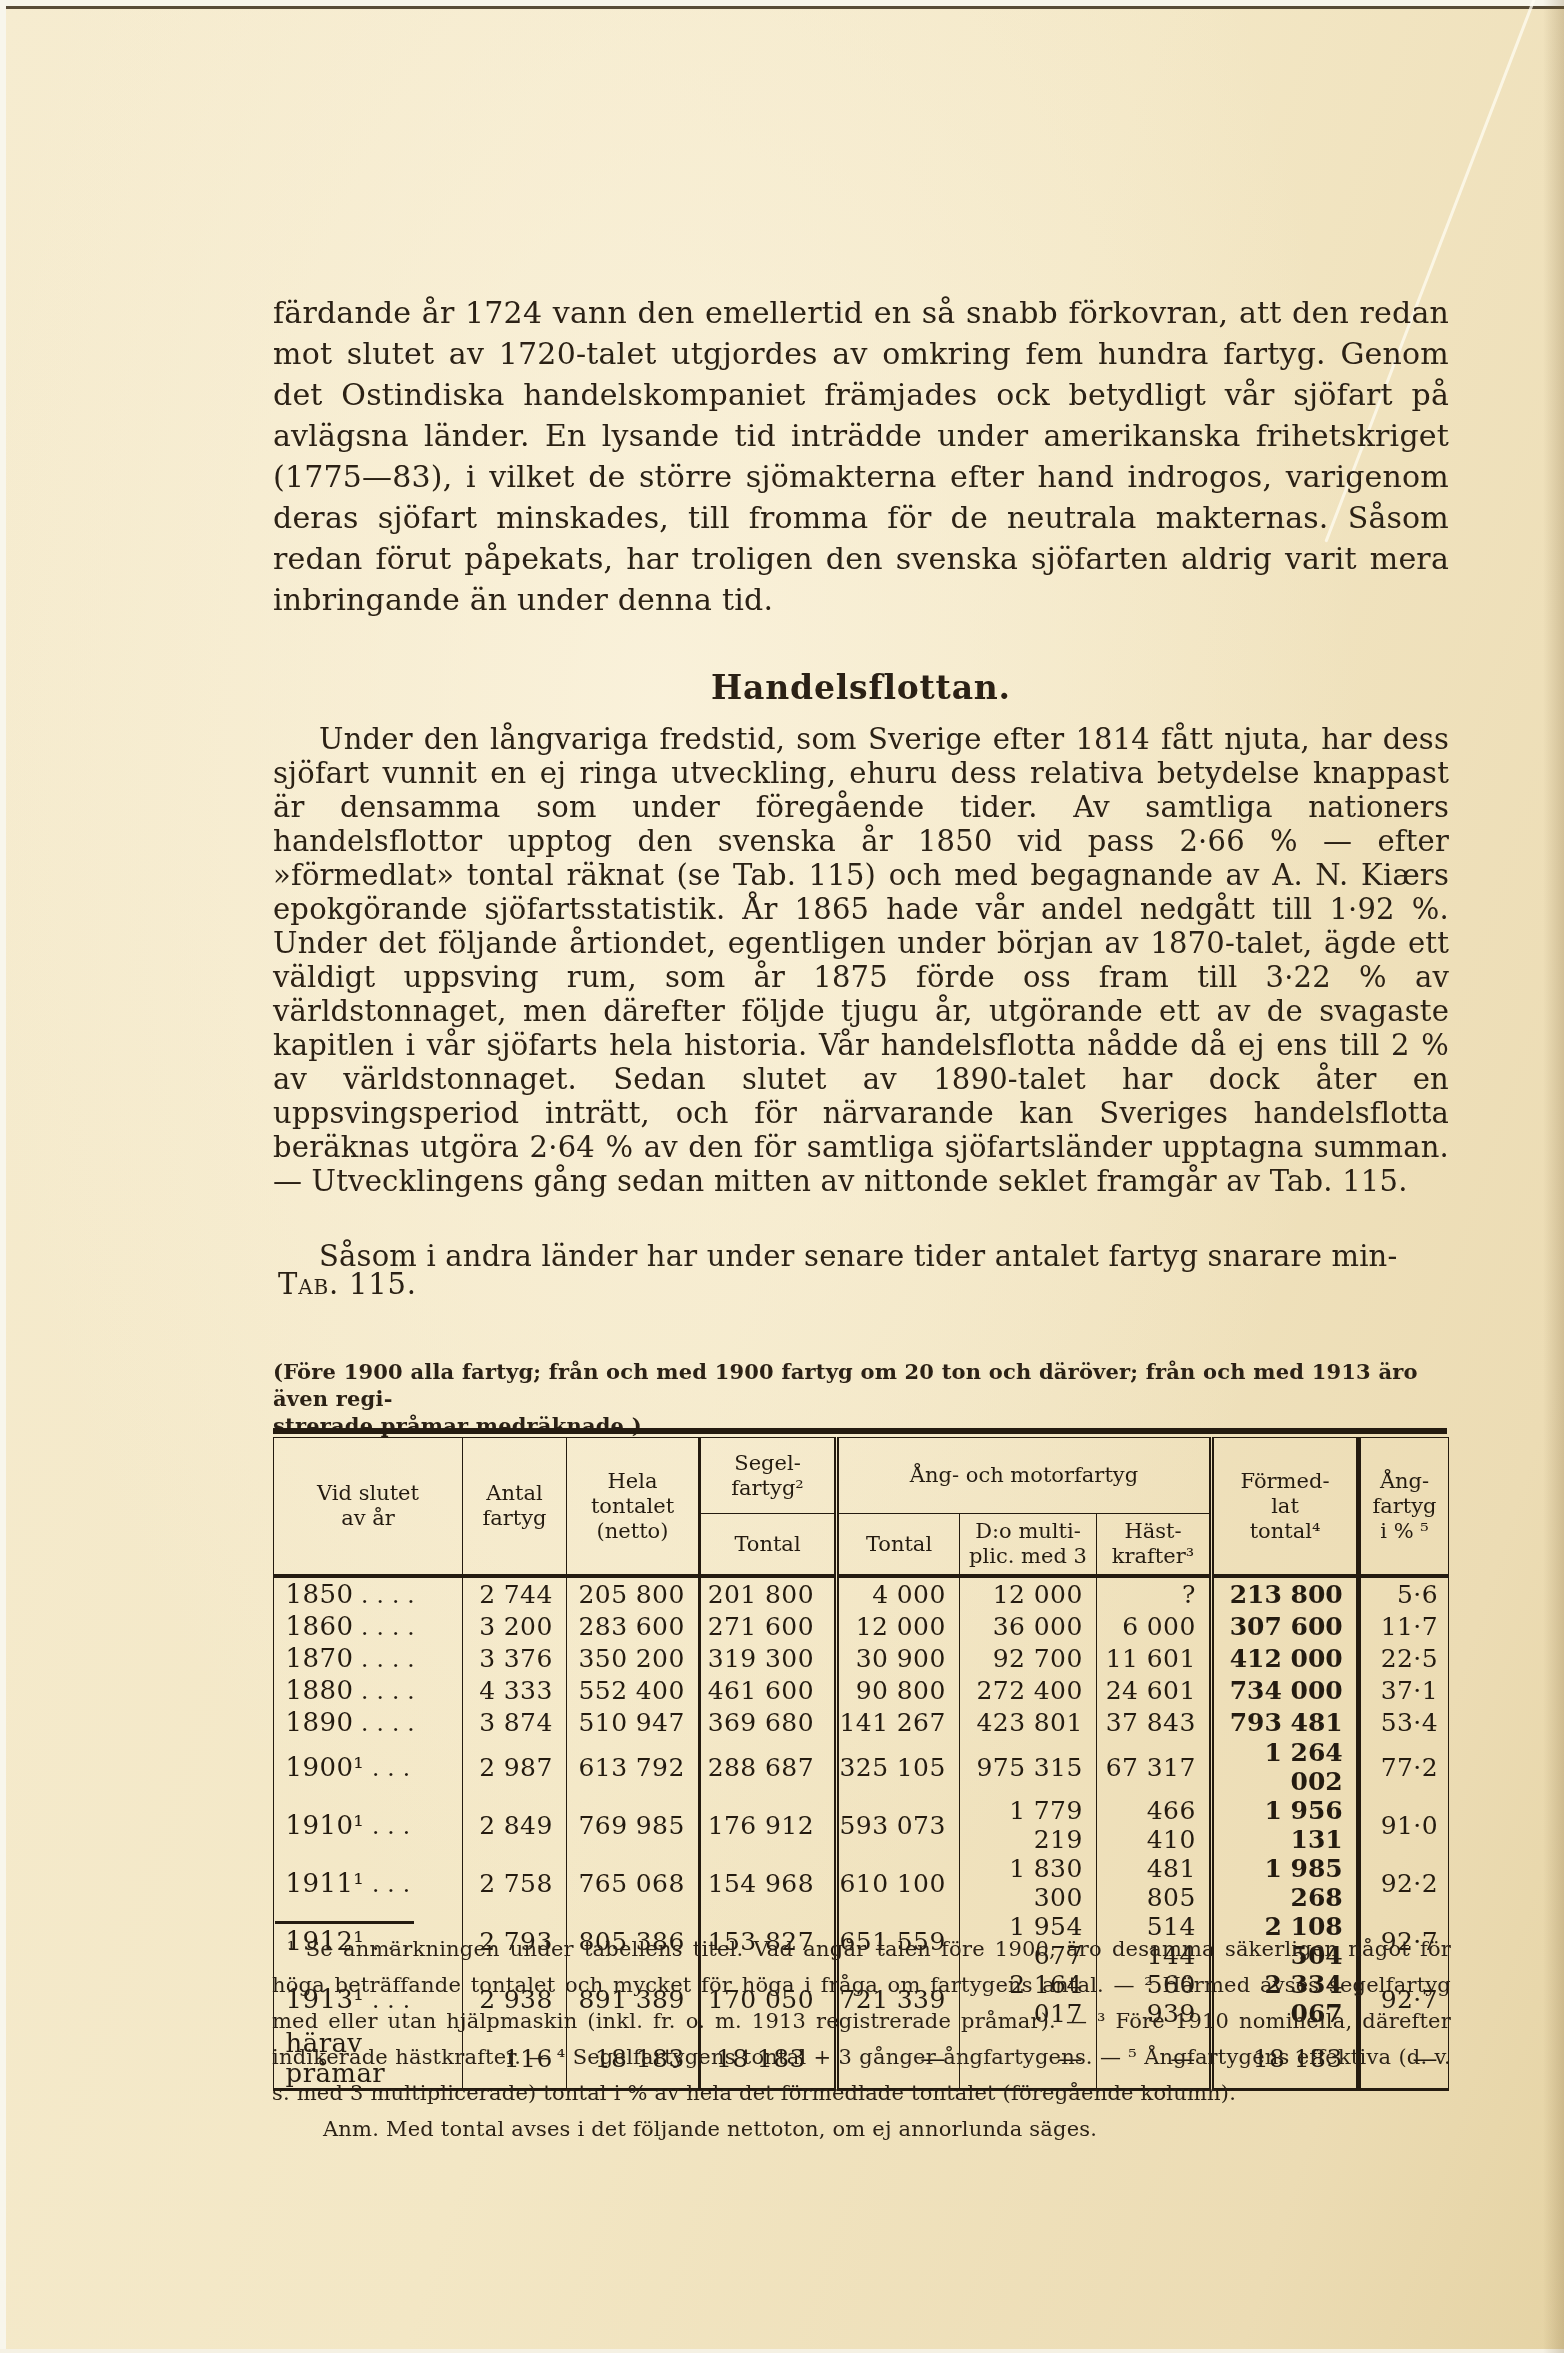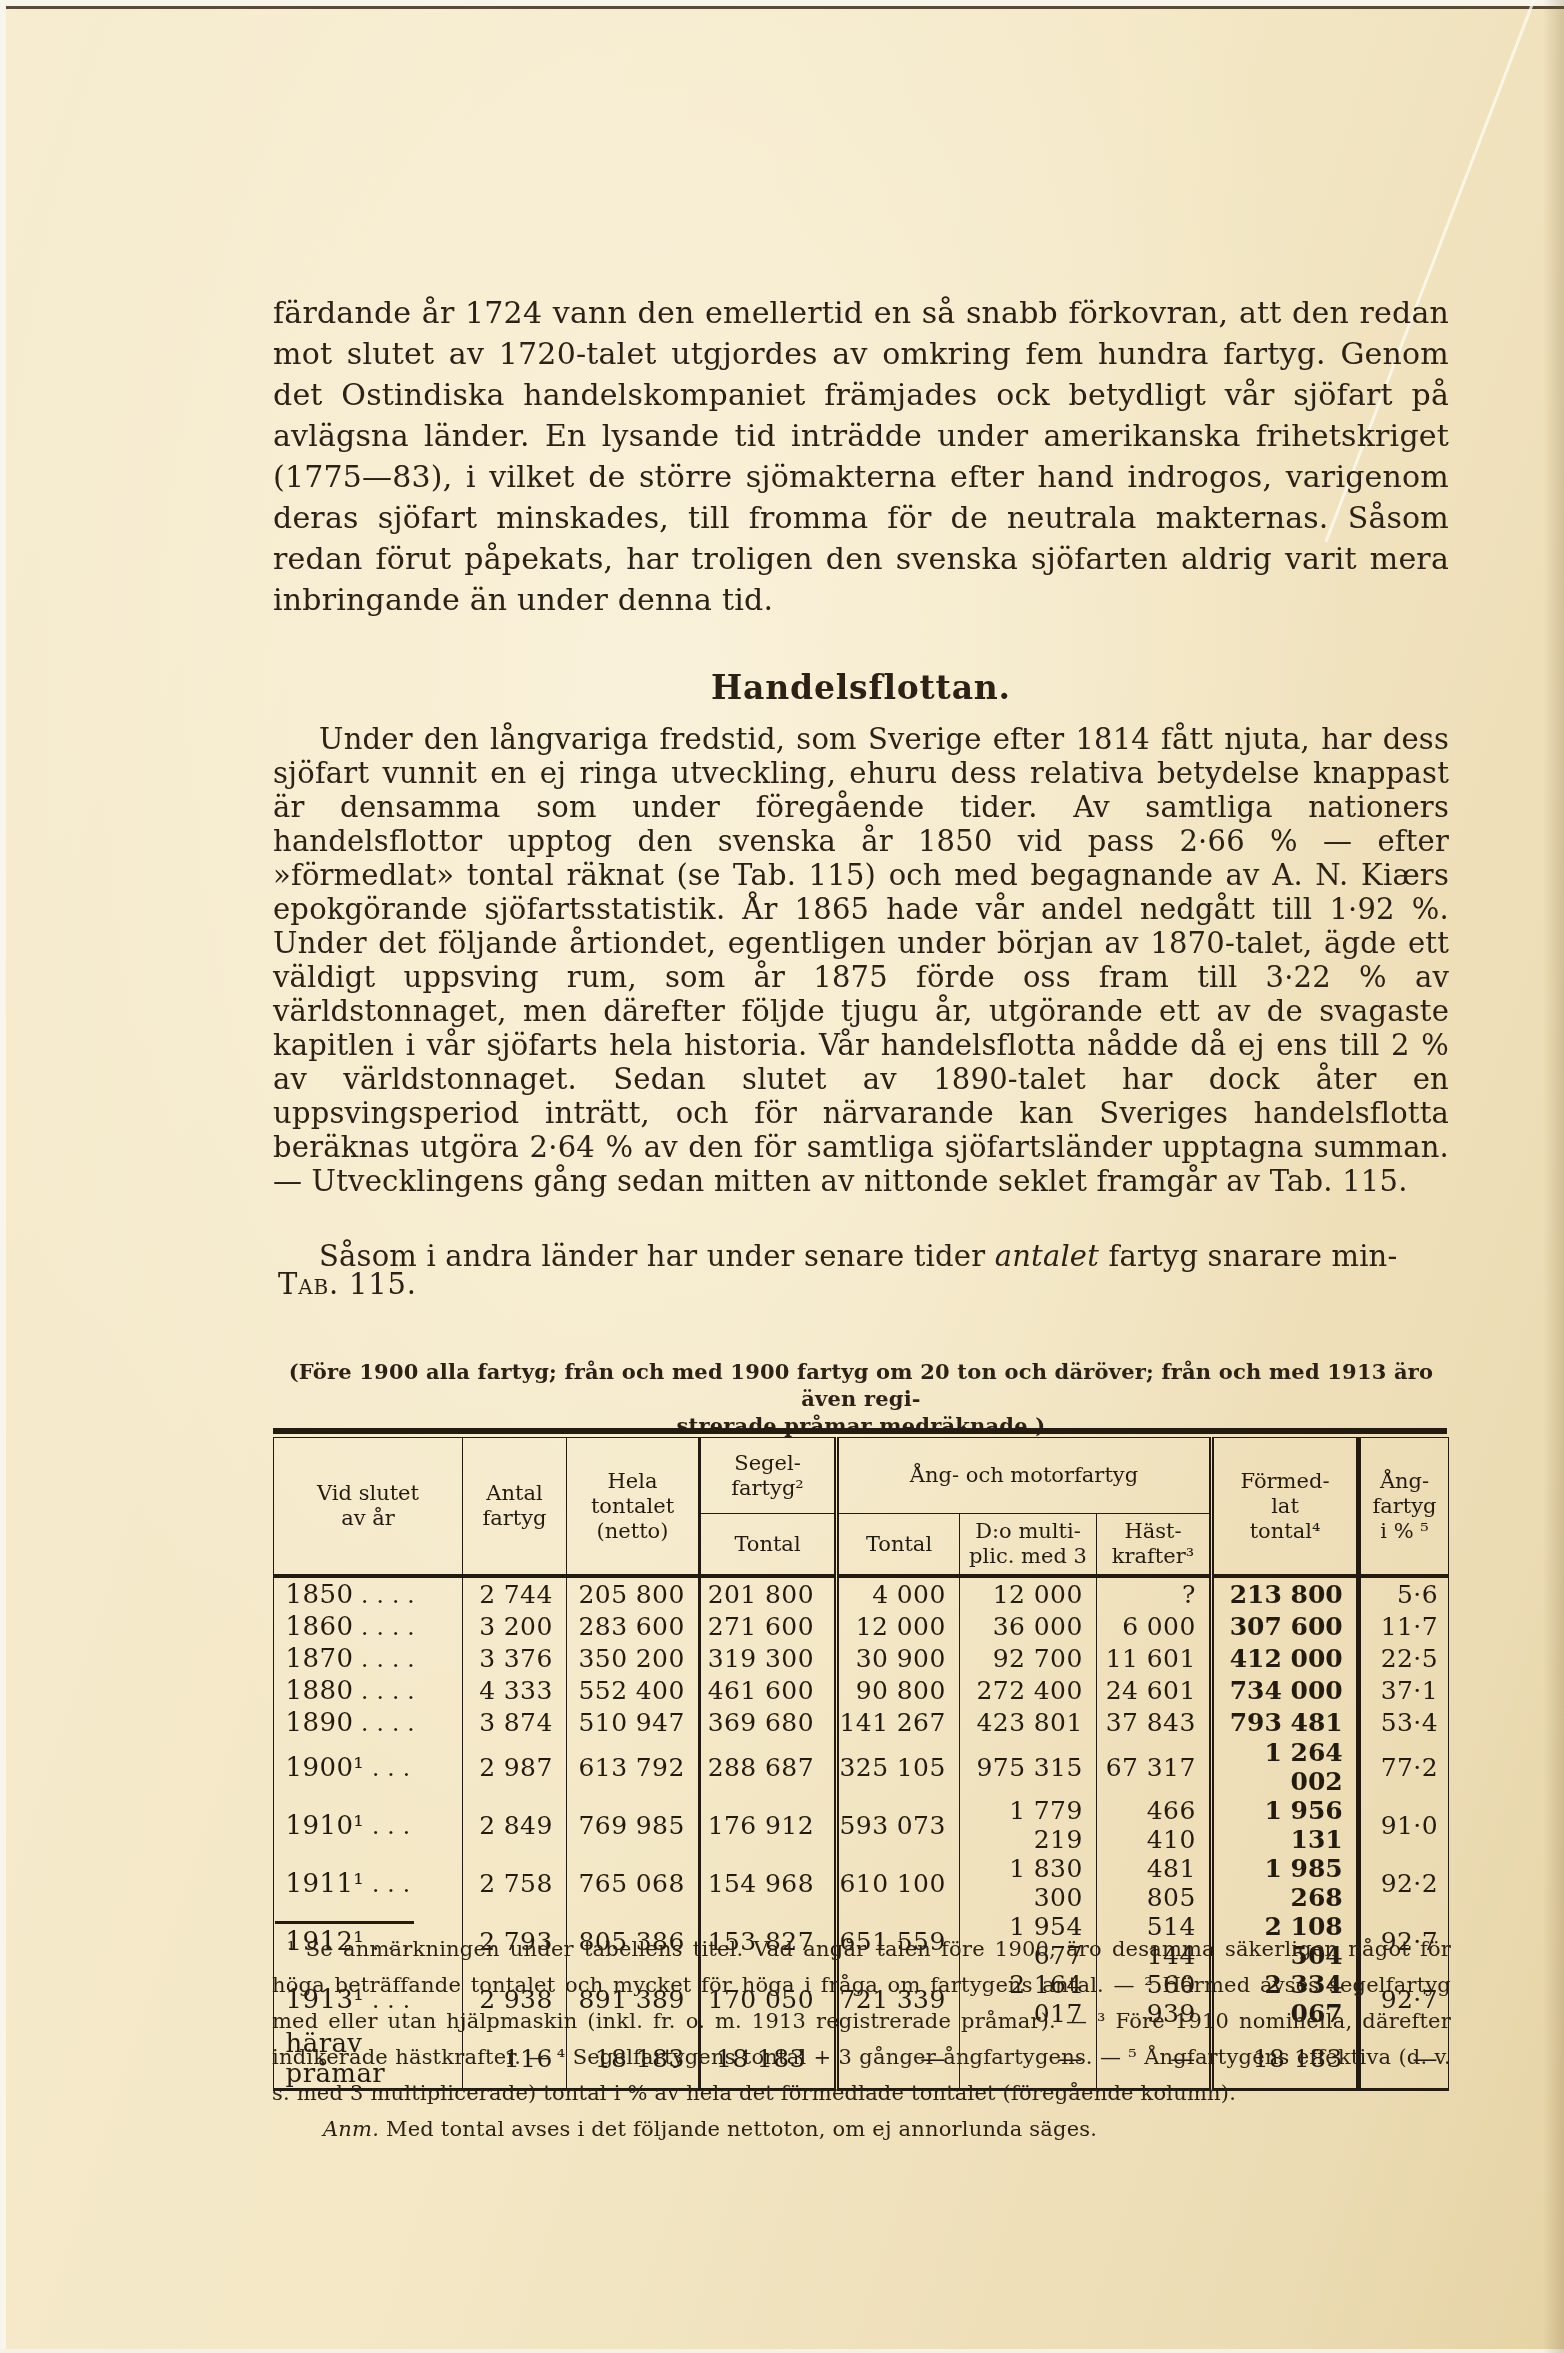--- a/index.html
+++ b/index.html
@@ -35,27 +35,27 @@
     font-size:27px;letter-spacing:2.5px;word-spacing:11.6px;}
 
   
   .para{position:absolute;left:273px;width:1176px;text-align:justify;
     letter-spacing:0.2px;}
   .para1{top:292px;font-size:30px;line-height:41px;}
   .section-heading{position:absolute;left:273px;width:1176px;top:668px;
     text-align:center;font-size:33px;font-weight:bold;letter-spacing:0.8px;}
   .para2{top:722px;font-size:29px;line-height:34px;text-indent:46px;}
   .para3{top:1239px;font-size:29px;line-height:34px;padding-left:46px;box-sizing:border-box;}
-  .italic{font-style:italic;}
+  .italic{}
 
   
   .tab-caption{position:absolute;left:273px;width:1176px;top:1264px;height:41px;}
   .tab-label{position:absolute;left:5px;top:3.3px;font-size:29px;font-variant:small-caps;letter-spacing:0.8px;}
   .tab-title{position:absolute;left:267px;top:0;font-size:31px;font-style:italic;letter-spacing:0.4px;}
-  .tab-note{position:absolute;left:273px;width:1176px;top:1358px;text-align:center;
+  .tab-note{position:absolute;left:273px;width:1176px;top:1358px;text-align:left;
     font-size:21px;line-height:27px;font-weight:bold;white-space:pre-line;letter-spacing:0.2px;}
 
   
   .table-wrap{position:absolute;left:273px;top:1428px;width:1174px;
     border-top:6.6px solid #241b10;padding-top:3.3px;box-sizing:border-box;}
   table{border-collapse:collapse;table-layout:fixed;width:1174px;
     border-top:1.7px solid #241b10;border-left:1.7px solid #241b10;
     border-right:1.7px solid #241b10;border-bottom:3.3px solid #241b10;
     color:#241b10;}
   col.w-year{width:189px;} col.w-antal{width:104px;} col.w-hela{width:133px;}

